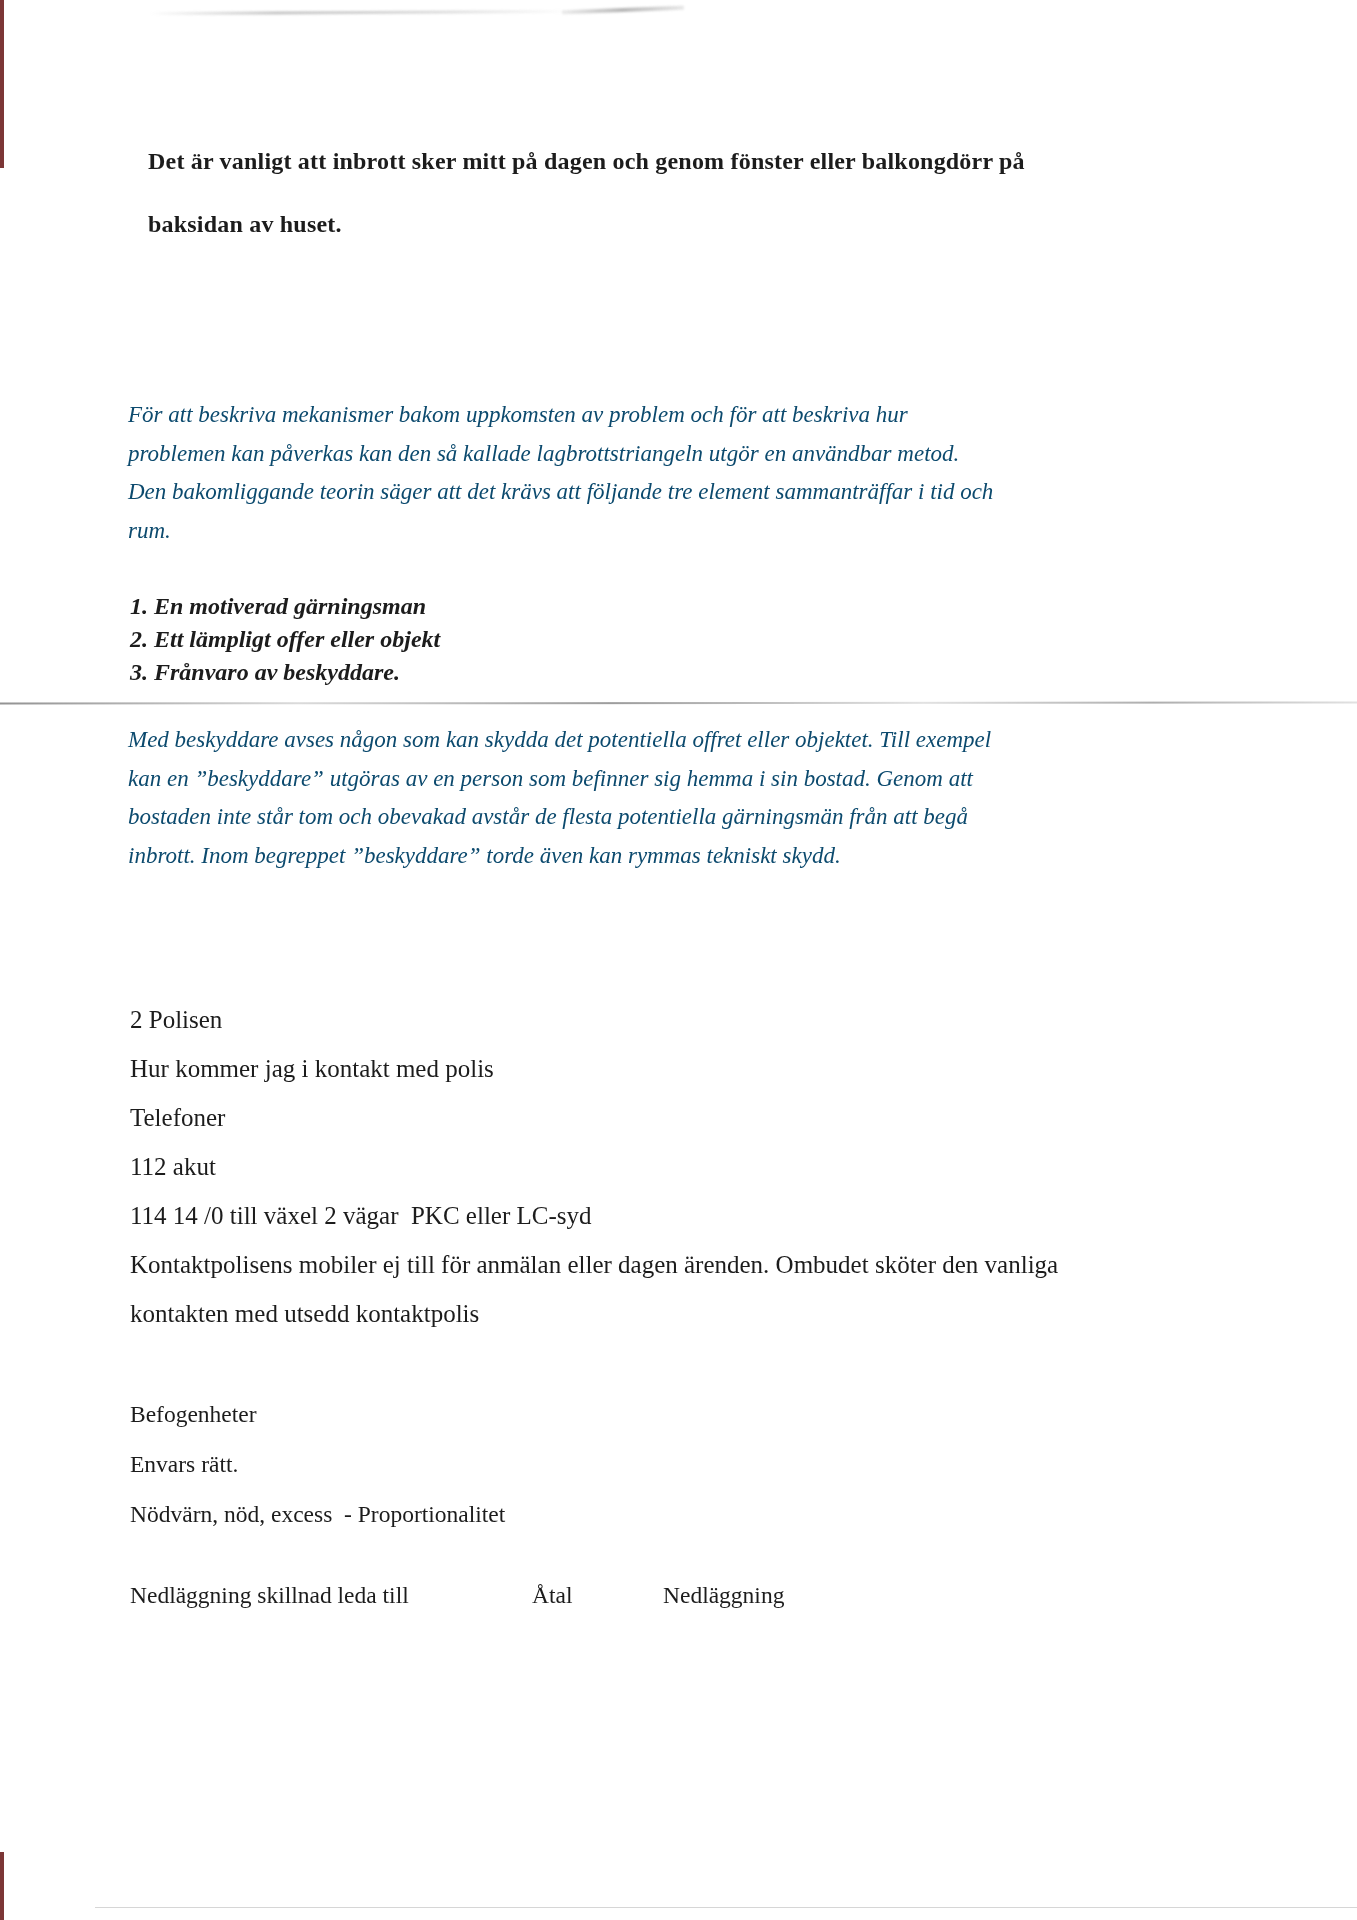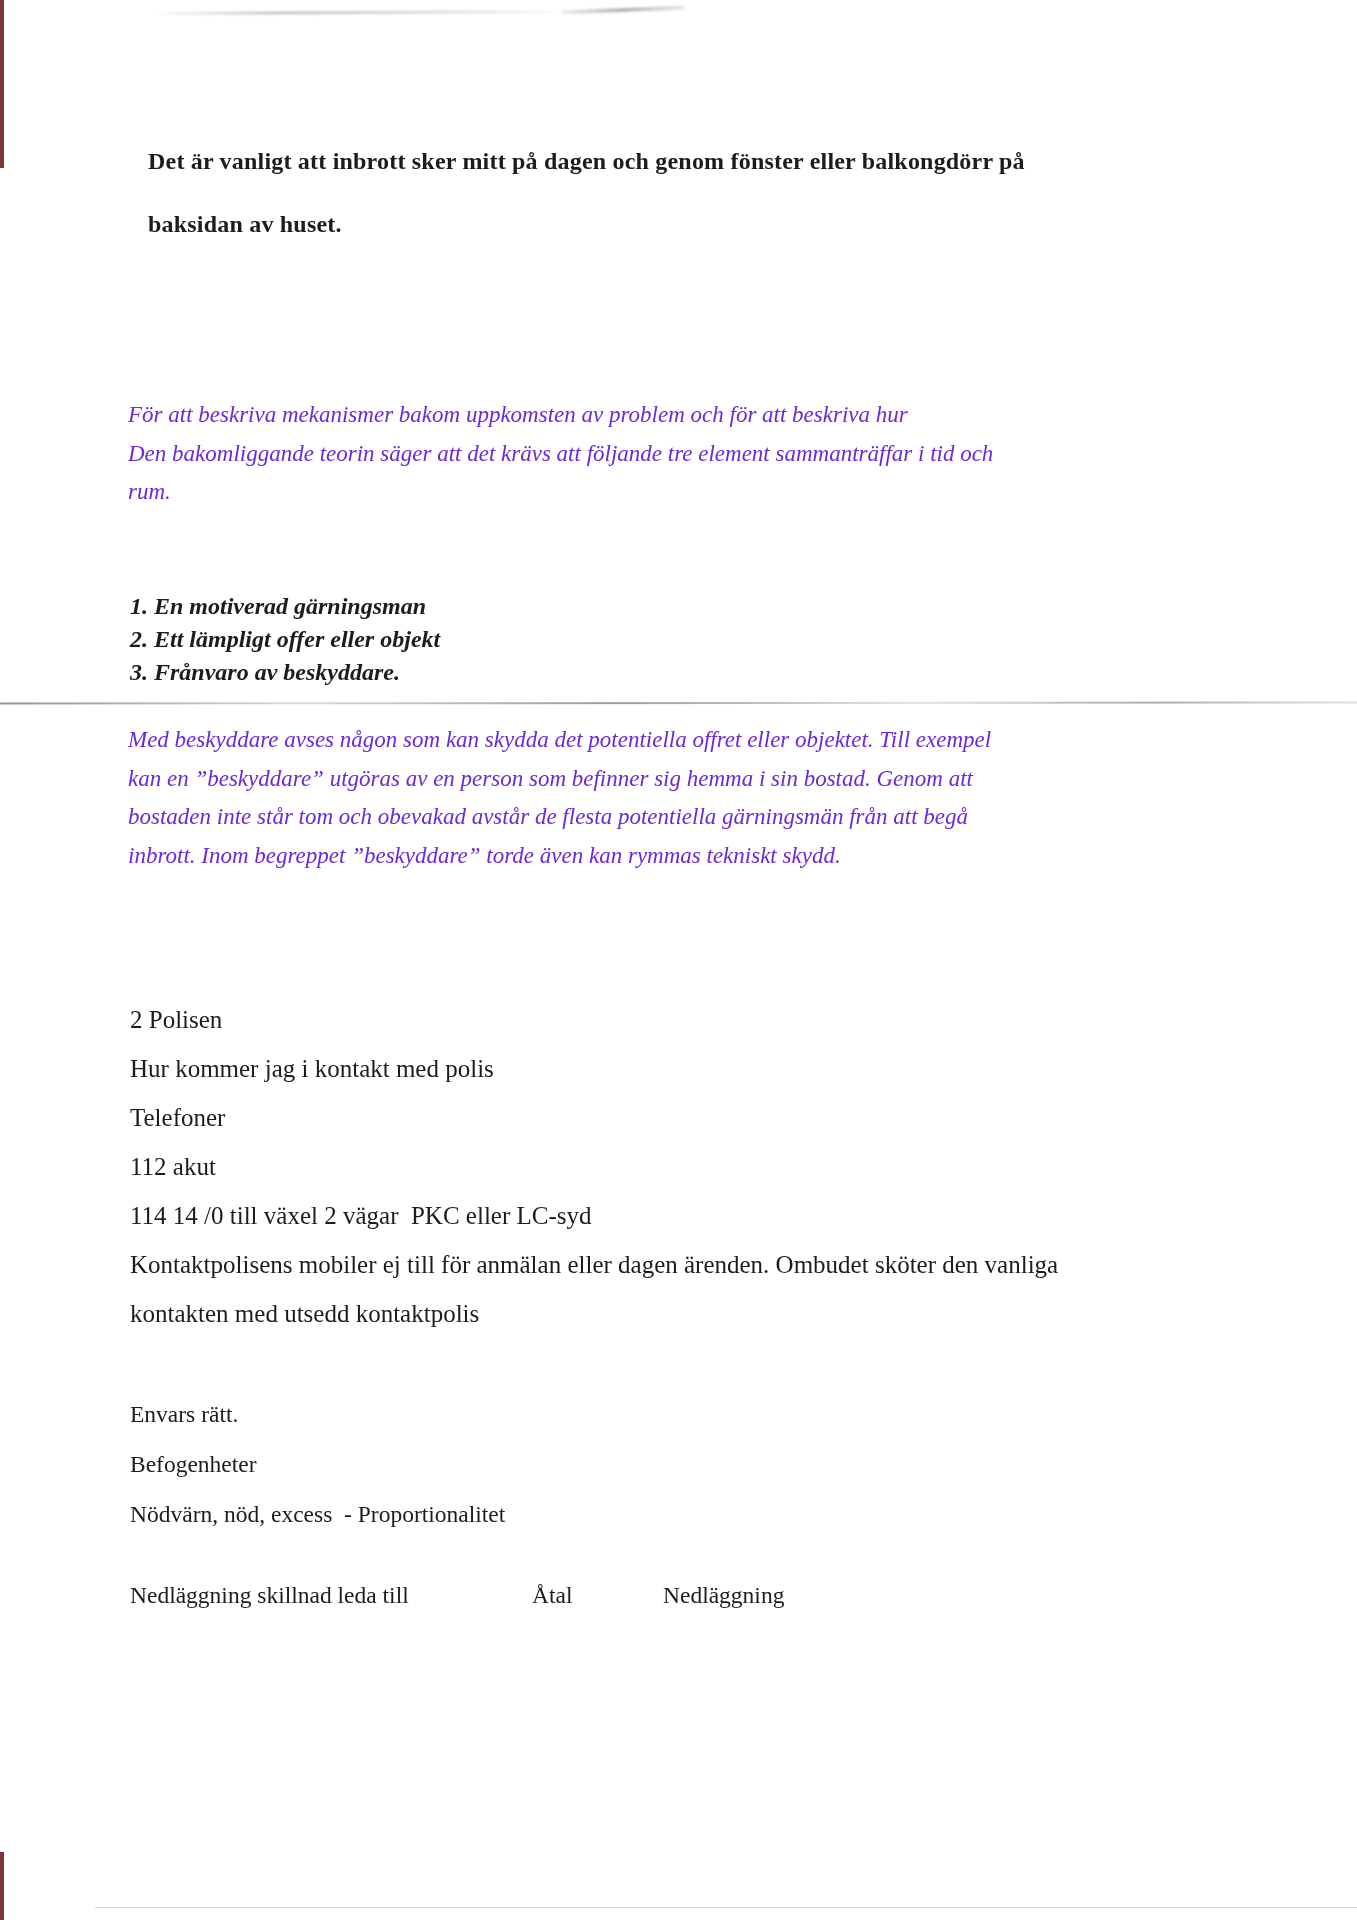--- a/index.html
+++ b/index.html
@@ -30,21 +30,21 @@
     letter-spacing: 0.2px;
   }
 
   
   .para-italic {
     position: absolute;
     left: 128px;
     font-style: italic;
     font-size: 23px;
     line-height: 38.5px;
-    color: #6d28d9;
+    color: #0c4a6e;
   }
   .para-intro   { top: 396px; }
   .para-guardian{ top: 721px; }
 
   
   .triangle-list {
     position: absolute;
     left: 130px;
     top: 590px;
     font-weight: bold;
@@ -150,20 +150,21 @@
   <div class="edge-mark-bottom"></div>
   <div class="bottom-scan-line"></div>
 
   <div class="heading-block">
     <div class="line">Det är vanligt att inbrott sker mitt på dagen och genom fönster eller balkongdörr på</div>
     <div class="line">baksidan av huset.</div>
   </div>
 
   <div class="para-italic para-intro">
     <div class="line">För att beskriva mekanismer bakom uppkomsten av problem och för att beskriva hur</div>
+    <div class="line">problemen kan påverkas kan den så kallade lagbrottstriangeln utgör en användbar metod.</div>
     <div class="line">Den bakomliggande teorin säger att det krävs att följande tre element sammanträffar i tid och</div>
     <div class="line">rum.</div>
   </div>
 
   <div class="triangle-list">
     <div class="line">1. En motiverad gärningsman</div>
     <div class="line">2. Ett lämpligt offer eller objekt</div>
     <div class="line">3. Frånvaro av beskyddare.</div>
   </div>
 
@@ -180,22 +181,22 @@
     <div class="line">2 Polisen</div>
     <div class="line">Hur kommer jag i kontakt med polis</div>
     <div class="line">Telefoner</div>
     <div class="line">112 akut</div>
     <div class="line">114 14 /0 till växel 2 vägar  PKC eller LC-syd</div>
     <div class="line">Kontaktpolisens mobiler ej till för anmälan eller dagen ärenden. Ombudet sköter den vanliga</div>
     <div class="line">kontakten med utsedd kontaktpolis</div>
   </div>
 
   <div class="powers-block">
+    <div class="line">Befogenheter</div>
     <div class="line">Envars rätt.</div>
-    <div class="line">Befogenheter</div>
     <div class="line">Nödvärn, nöd, excess  - Proportionalitet</div>
   </div>
 
   <div class="report-row">
     <span class="cell report-label">Nedläggning skillnad leda till</span>
     <span class="cell report-option-1">Åtal</span>
     <span class="cell report-option-2">Nedläggning</span>
   </div>
 
 </div>

